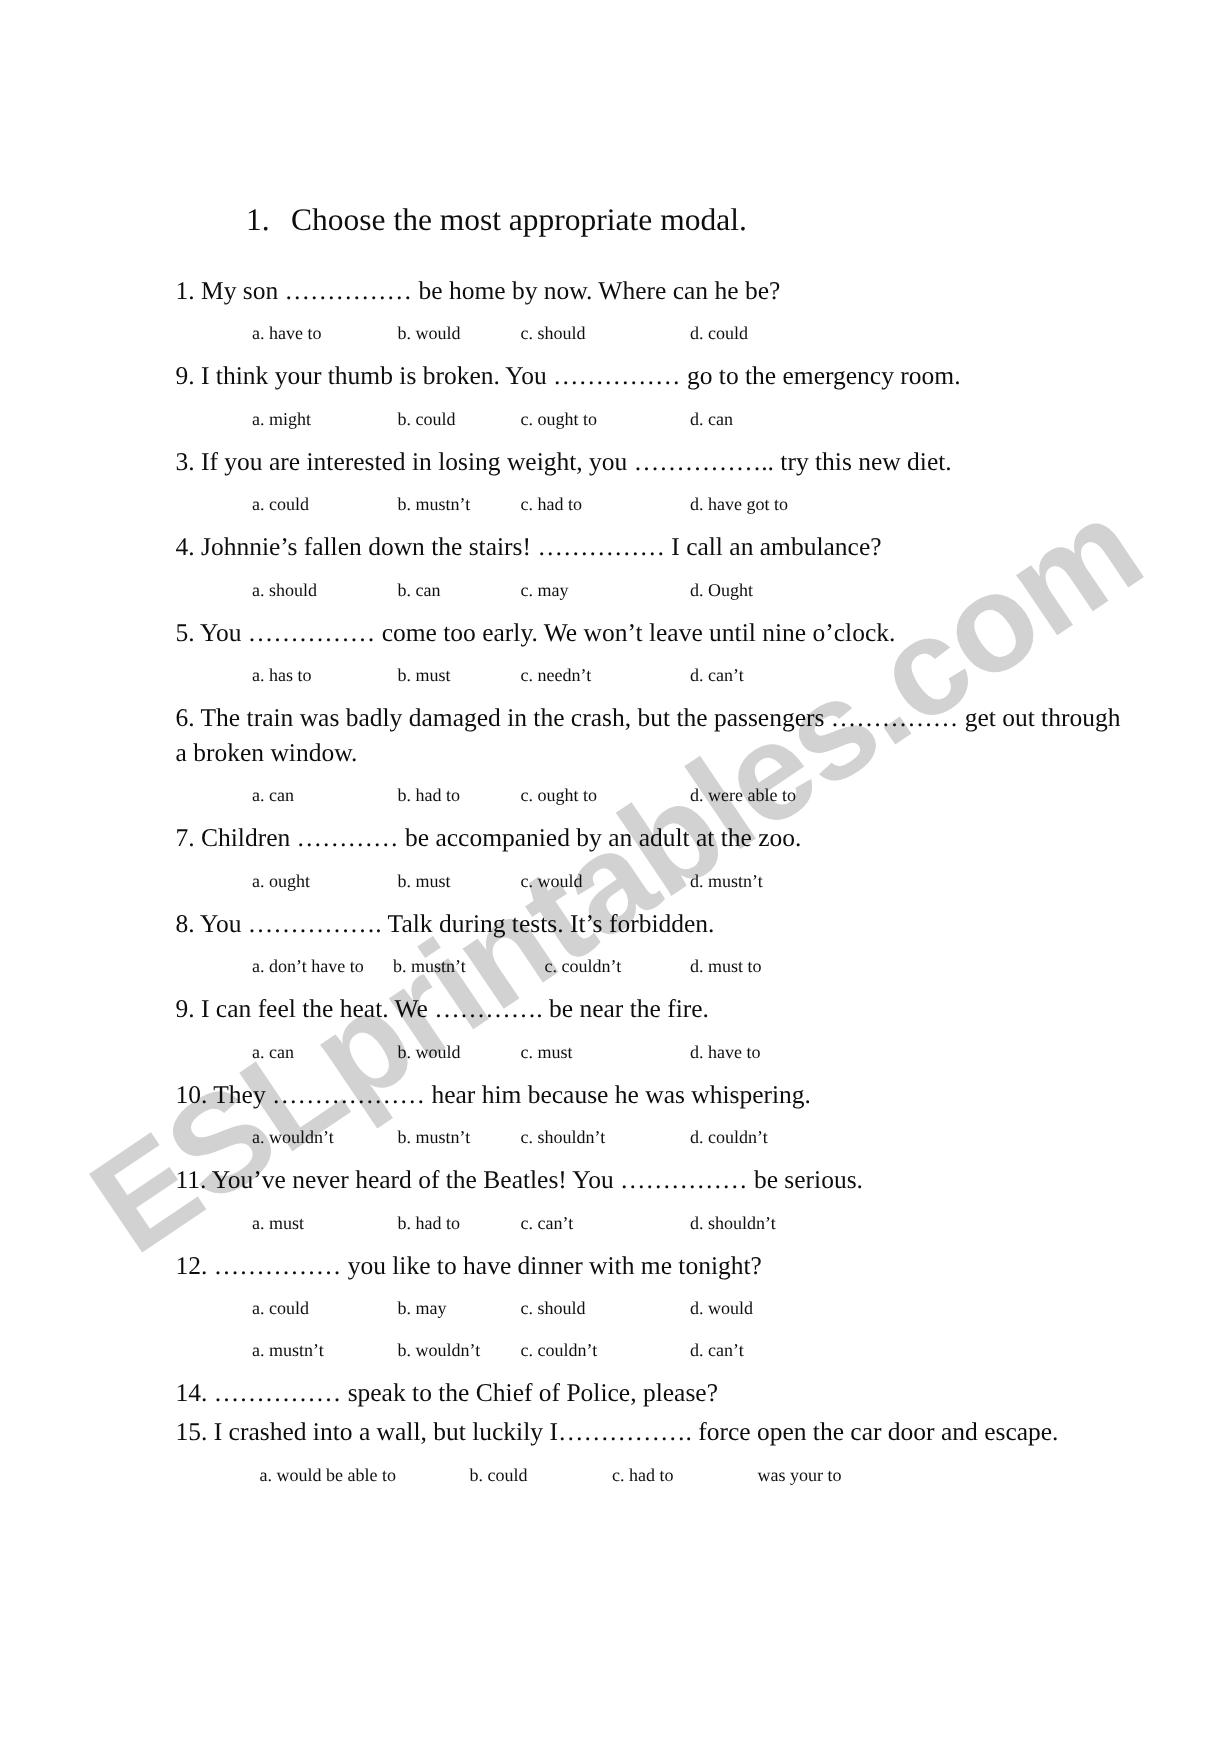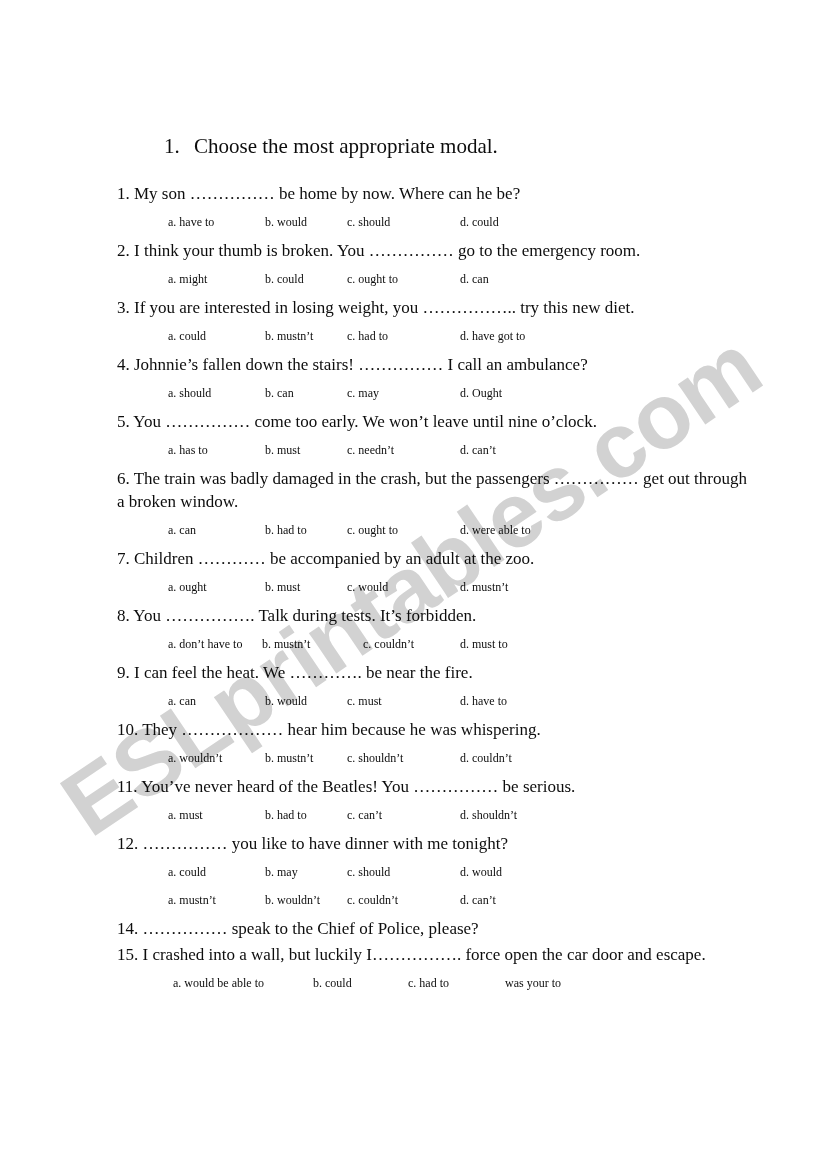--- a/index.html
+++ b/index.html
@@ -122,21 +122,21 @@
         <div class="question">
           <p class="qtext">1. My son …………… be home by now. Where can he be?</p>
           <div class="options grid">
             <span class="opt">a. have to</span>
             <span class="opt">b. would</span>
             <span class="opt">c. should</span>
             <span class="opt">d. could</span>
           </div>
         </div>
         <div class="question">
-          <p class="qtext">2. I think your thumb is broken. You …………… go to the emergency room.</p>
+          <p class="qtext">9. I think your thumb is broken. You …………… go to the emergency room.</p>
           <div class="options grid">
             <span class="opt">a. might</span>
             <span class="opt">b. could</span>
             <span class="opt">c. ought to</span>
             <span class="opt">d. can</span>
           </div>
         </div>
         <div class="question">
           <p class="qtext">3. If you are interested in losing weight, you …………….. try this new diet.</p>
           <div class="options grid">

